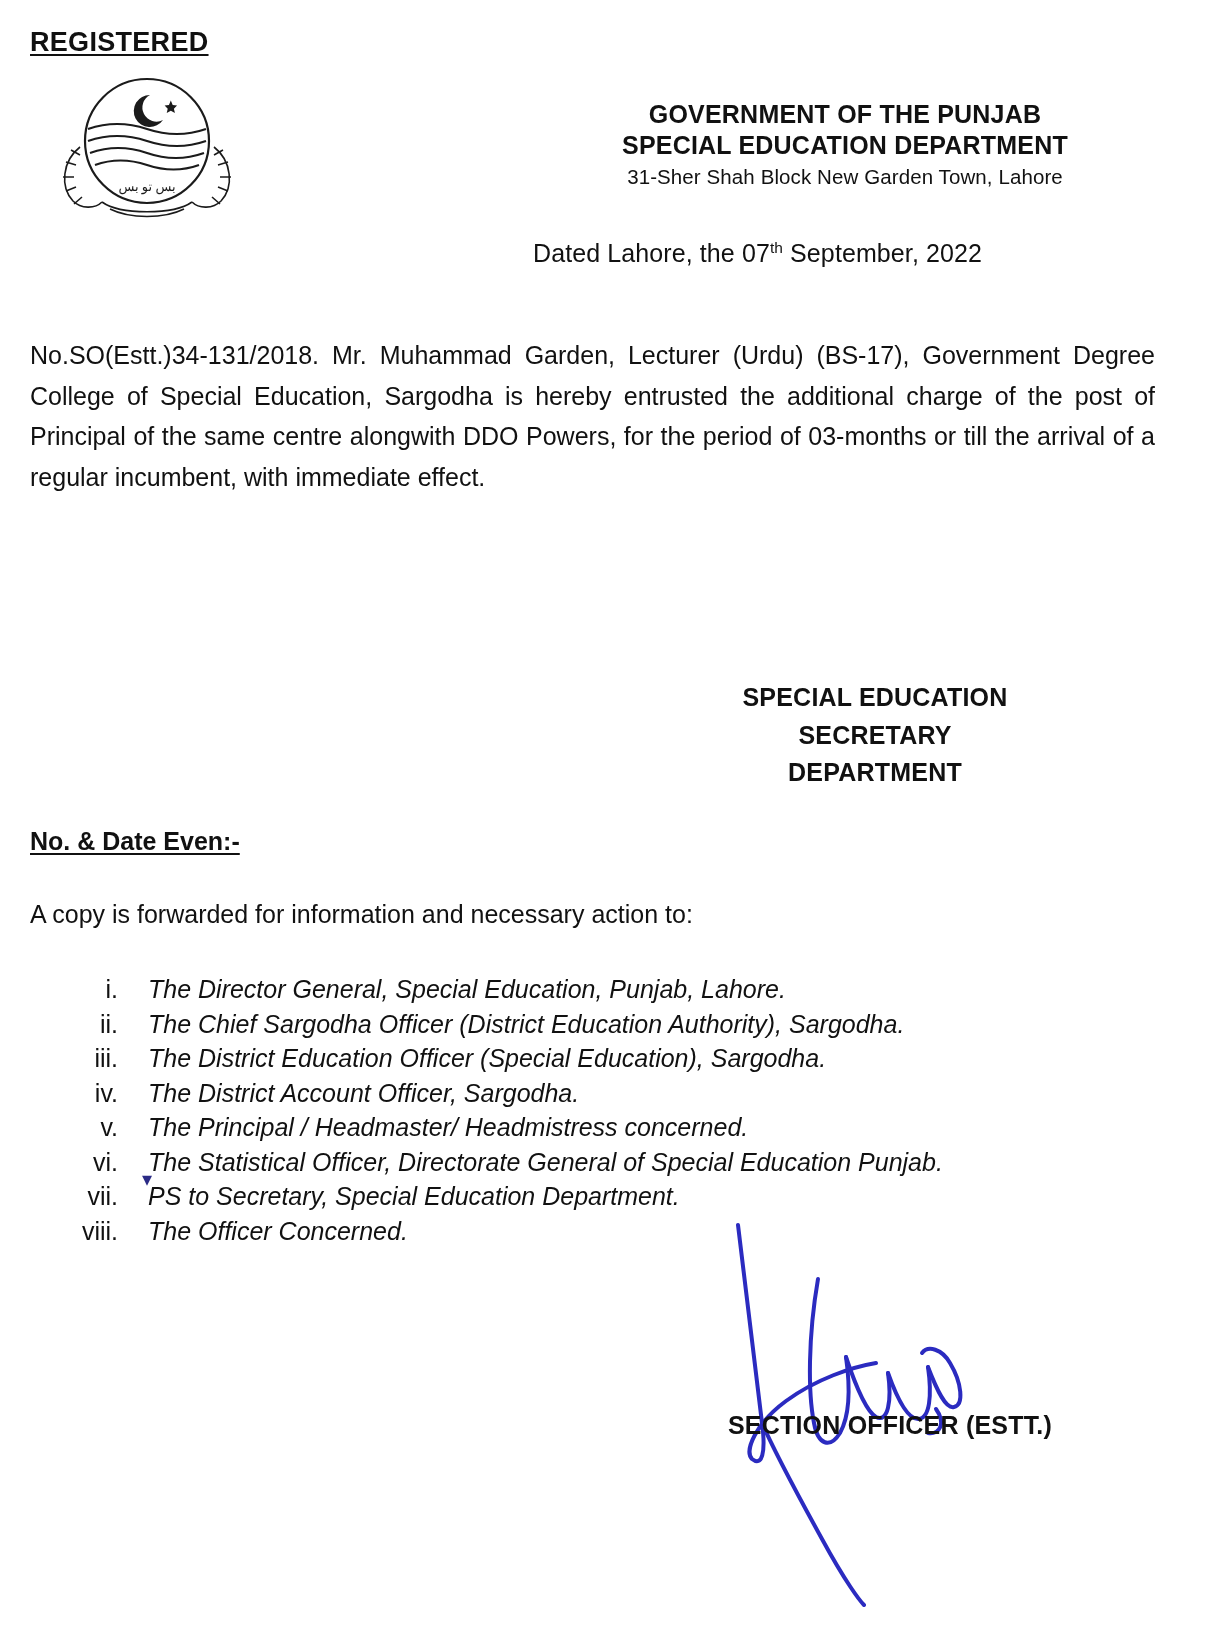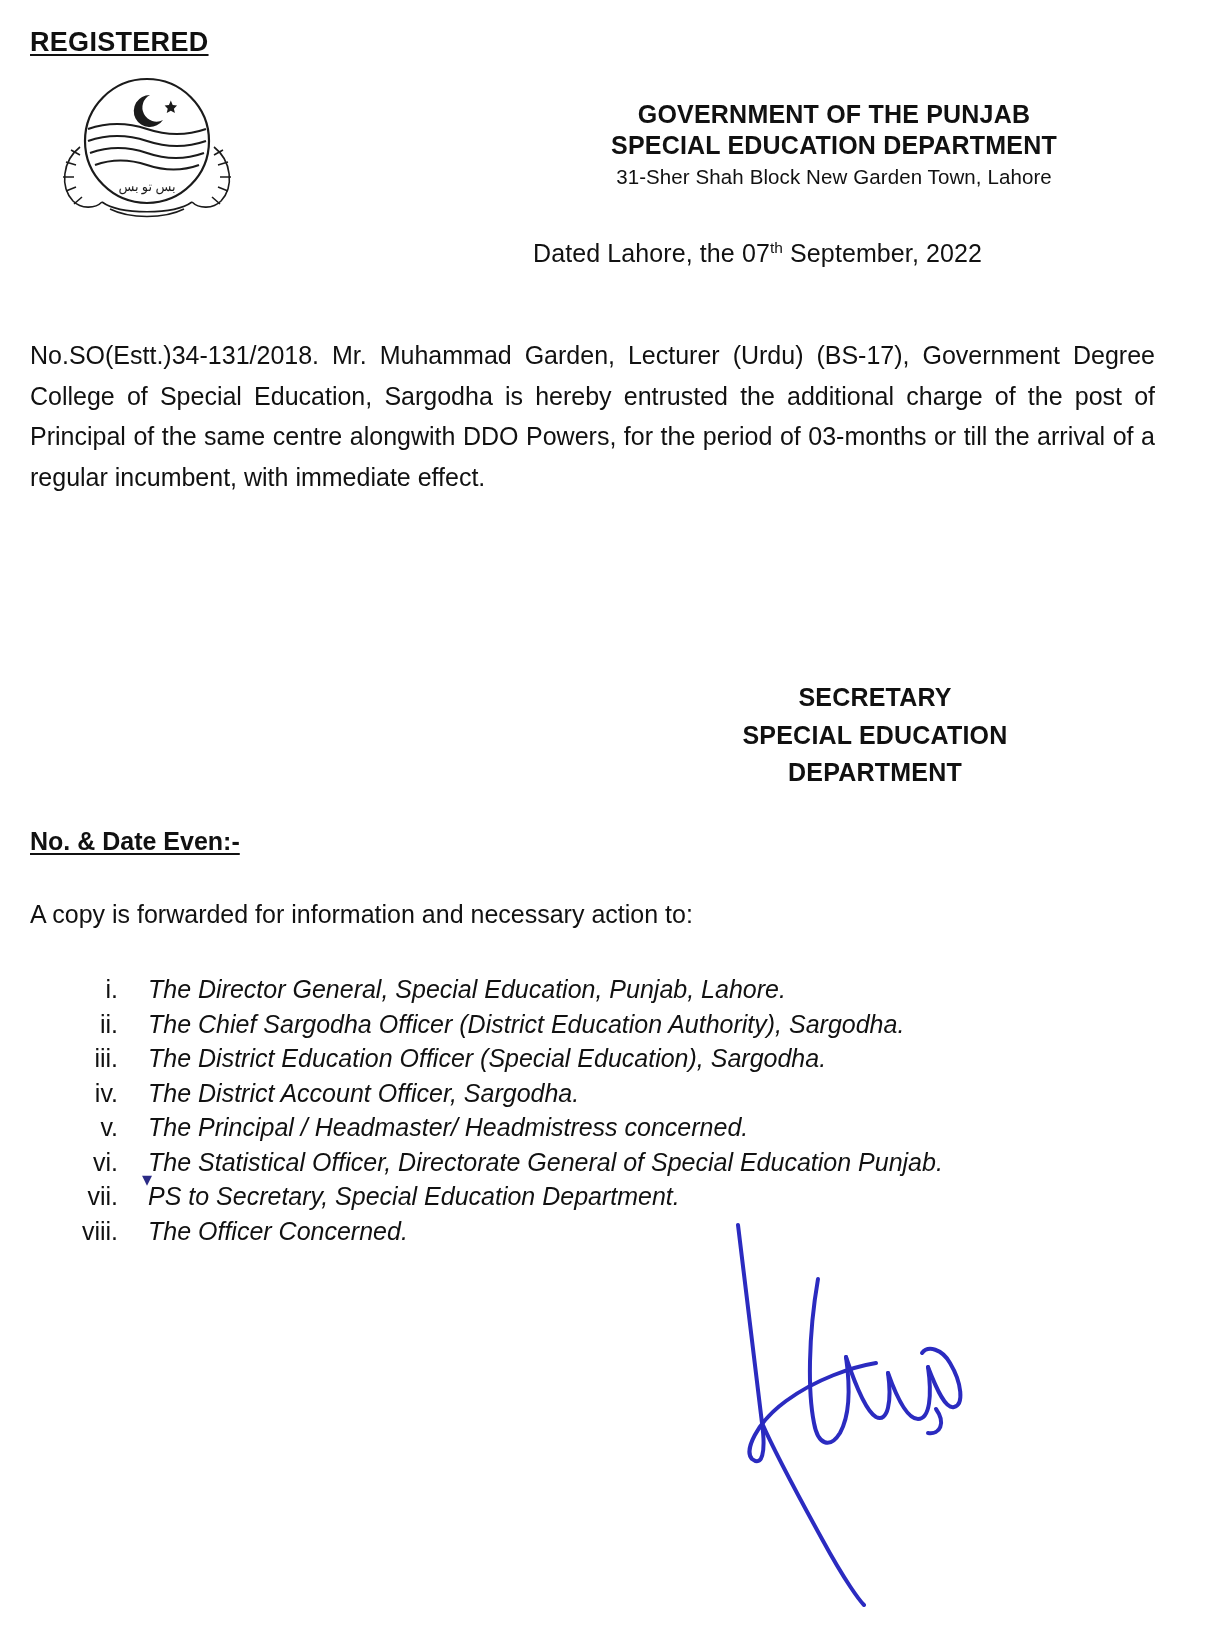--- a/index.html
+++ b/index.html
@@ -41,21 +41,21 @@
     position: absolute;
     top: 62px;
     left: 40px;
     width: 215px;
     height: 160px;
   }
 
   .gov-block {
     position: absolute;
     top: 92px;
-    left: 534px;
+    left: 545px;
     width: 600px;
     text-align: center;
   }
   .gov-line1, .gov-line2 {
     font-size: 25px;
     font-weight: bold;
     letter-spacing: 0.2px;
     line-height: 1.24;
   }
   .gov-line3 {
@@ -230,22 +230,22 @@
   <div class="dateline">
     <span>Dated Lahore, the 07</span><sup>th</sup><span> September, 2022</span>
   </div>
 
   <div class="body-para">
     <b>No.SO(Estt.)34-131/2018.</b>
     <b>Mr. Muhammad Garden,</b><span> Lecturer (Urdu) (BS-17), Government Degree College of Special Education, Sargodha is hereby entrusted the additional charge of the post of Principal of the same centre alongwith DDO Powers, for the period of 03-months or till the arrival of a regular incumbent, with immediate effect.</span>
   </div>
 
   <div class="signblock">
+    <div>SPECIAL EDUCATION</div>
     <div>SECRETARY</div>
-    <div>SPECIAL EDUCATION</div>
     <div>DEPARTMENT</div>
   </div>
 
   <div class="even-head">No. &amp; Date Even:-</div>
   <div class="copy-line">A copy is forwarded for information and necessary action to:</div>
 
   <div class="list">
     <div class="list-row">
       <div class="list-num">i.</div>
       <div class="list-text">The Director General, Special Education, Punjab, Lahore.</div>
@@ -290,15 +290,16 @@
         <path d="M146 170 C 156 200 166 224 176 230 C 188 236 192 214 188 186"></path>
         <path d="M188 186 C 198 214 208 232 218 232 C 230 232 232 208 228 180"></path>
         <path d="M228 180 C 238 206 246 222 254 220 C 264 218 262 196 250 176 C 242 162 228 158 222 166"></path>
         <path d="M236 222 C 246 236 240 248 228 246"></path>
         <path d="M62 236 C 76 268 100 312 122 352 C 146 396 160 414 164 418"></path>
       </g>
     </svg>
   </div>
 
   <div class="footer-name">
+    <div>SECTION OFFICER (ESTT.)</div>
   </div>
 
 </div>
 
 </body></html>

